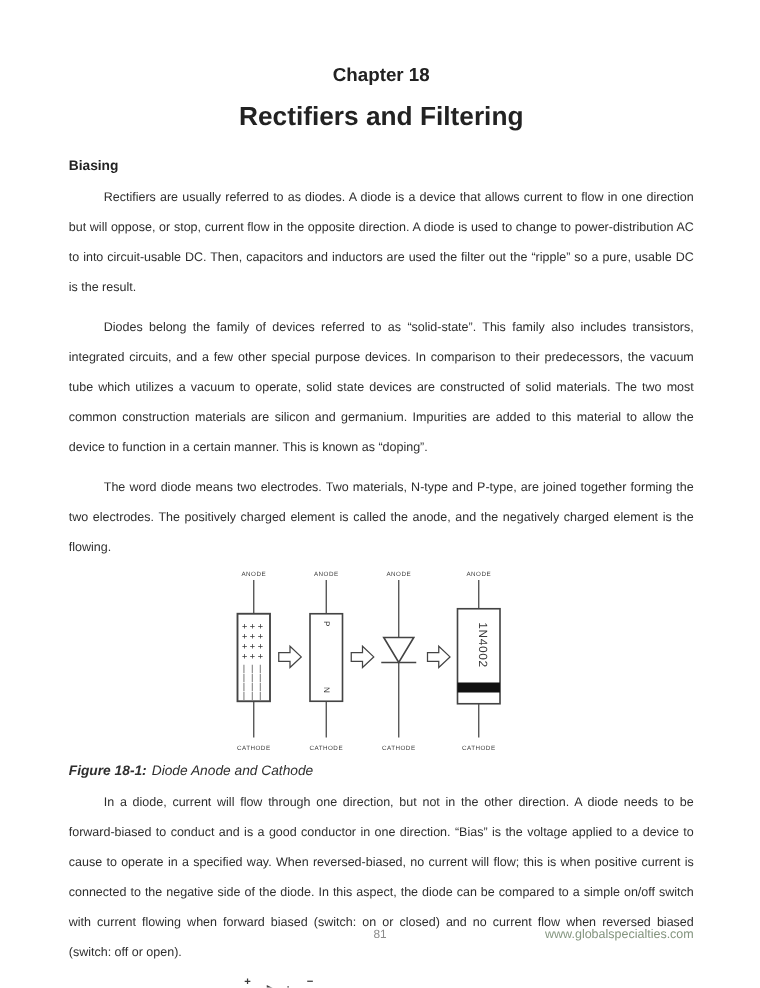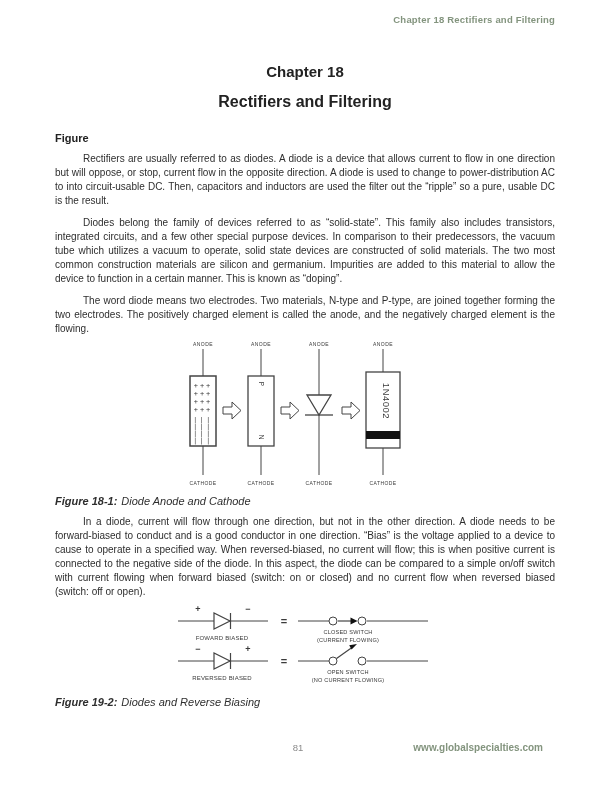--- a/index.html
+++ b/index.html
@@ -8,56 +8,55 @@
     --ink:#2e2e2e;
   }
   html,body{margin:0;padding:0;background:#fff;}
   body{
     width:608px;height:790px;overflow:hidden;position:relative;
     font-family:"Liberation Sans", sans-serif;color:var(--ink);
   }
   .page{box-sizing:border-box;width:608px;height:790px;padding:14px 53px 0 55px;position:relative;}
   .running-header{text-align:right;font-size:9.5px;font-weight:bold;color:var(--accent);letter-spacing:.2px;}
   .chapter-title{margin:38px 0 0 0;text-align:center;font-size:15px;font-weight:bold;color:#222;}
-  .chapter-subtitle{margin:13px 0 0 0;text-align:center;font-size:16px;font-weight:bold;color:#222;}
+  .chapter-subtitle{margin:13px 0 0 0;text-align:center;font-size:21px;font-weight:bold;color:#222;}
   .section-heading{margin:21px 0 0 0;font-size:11px;font-weight:bold;color:#222;}
   p.body-par{
-    margin:8px 0 0 0;font-size:10px;line-height:14px;text-align:justify;
+    margin:8px 0 0 0;font-size:10px;line-height:24px;text-align:justify;
     text-indent:28px;color:var(--ink);
   }
   .figure-wrap{text-align:center;margin:2px 0 0 0;}
   .caption{margin:3px 0 0 0;font-size:11px;font-style:italic;}
   .caption .cap-label{font-weight:bold;}
   .caption .cap-text{margin-left:4px;}
-  .footer{position:absolute;left:0;right:12px;bottom:34px;height:14px;}
+  .footer{position:absolute;left:0;right:0;bottom:34px;height:14px;}
   .footer .page-num{position:absolute;left:0;right:0;text-align:center;font-size:9.5px;color:var(--muted);}
-  .footer .site{position:absolute;right:53px;top:0;font-size:10px;font-weight:bold;color:var(--accent);}
+  .footer .site{position:absolute;right:53px;top:0;font-size:10px;font-weight:normal;color:var(--accent);}
   svg text{fill:#3a3a3a;}
   svg .tiny-label{font-size:5px;letter-spacing:.4px;}
   svg .dope-row{font-family:"DejaVu Sans Mono", monospace;font-size:7px;letter-spacing:2px;}
   svg .bar-row{font-family:"DejaVu Sans Mono", monospace;font-size:6.5px;letter-spacing:2.6px;}
   svg .pn-label{font-size:6.5px;}
   svg .part-label{font-size:9.5px;letter-spacing:.5px;}
   svg .sign{font-size:9px;font-weight:bold;}
   svg .fig2-label{font-size:6px;letter-spacing:.2px;}
   svg .fig2-sub{font-size:5.6px;letter-spacing:.2px;}
   svg .equals{font-size:11px;font-weight:bold;}
   .stroke{stroke:#444;fill:none;}
 </style>
 </head>
 <body>
 
 <div class="page">
 
-  <div class="running-header">Chapter 18 Rectifiers and Filtering</div>
 
   <h1 class="chapter-title">Chapter 18</h1>
   <h2 class="chapter-subtitle">Rectifiers and Filtering</h2>
 
-  <h3 class="section-heading">Figure</h3>
+  <h3 class="section-heading">Biasing</h3>
 
   <p class="body-par">Rectifiers are usually referred to as diodes. A diode is a device that allows current to flow in one direction but will oppose, or stop, current flow in the opposite direction. A diode is used to change to power-distribution AC to into circuit-usable DC. Then, capacitors and inductors are used the filter out the “ripple” so a pure, usable DC is the result.</p>
   <p class="body-par">Diodes belong the family of devices referred to as “solid-state”. This family also includes transistors, integrated circuits, and a few other special purpose devices. In comparison to their predecessors, the vacuum tube which utilizes a vacuum to operate, solid state devices are constructed of solid materials. The two most common construction materials are silicon and germanium. Impurities are added to this material to allow the device to function in a certain manner. This is known as “doping”.</p>
   <p class="body-par">The word diode means two electrodes. Two materials, N-type and P-type, are joined together forming the two electrodes. The positively charged element is called the anode, and the negatively charged element is the flowing.</p>
 
   <div class="figure-wrap">
     <svg width="260" height="150" viewBox="0 0 260 150">
 
       <g>
         <text x="28" y="8" text-anchor="middle" class="tiny-label">ANODE</text>

